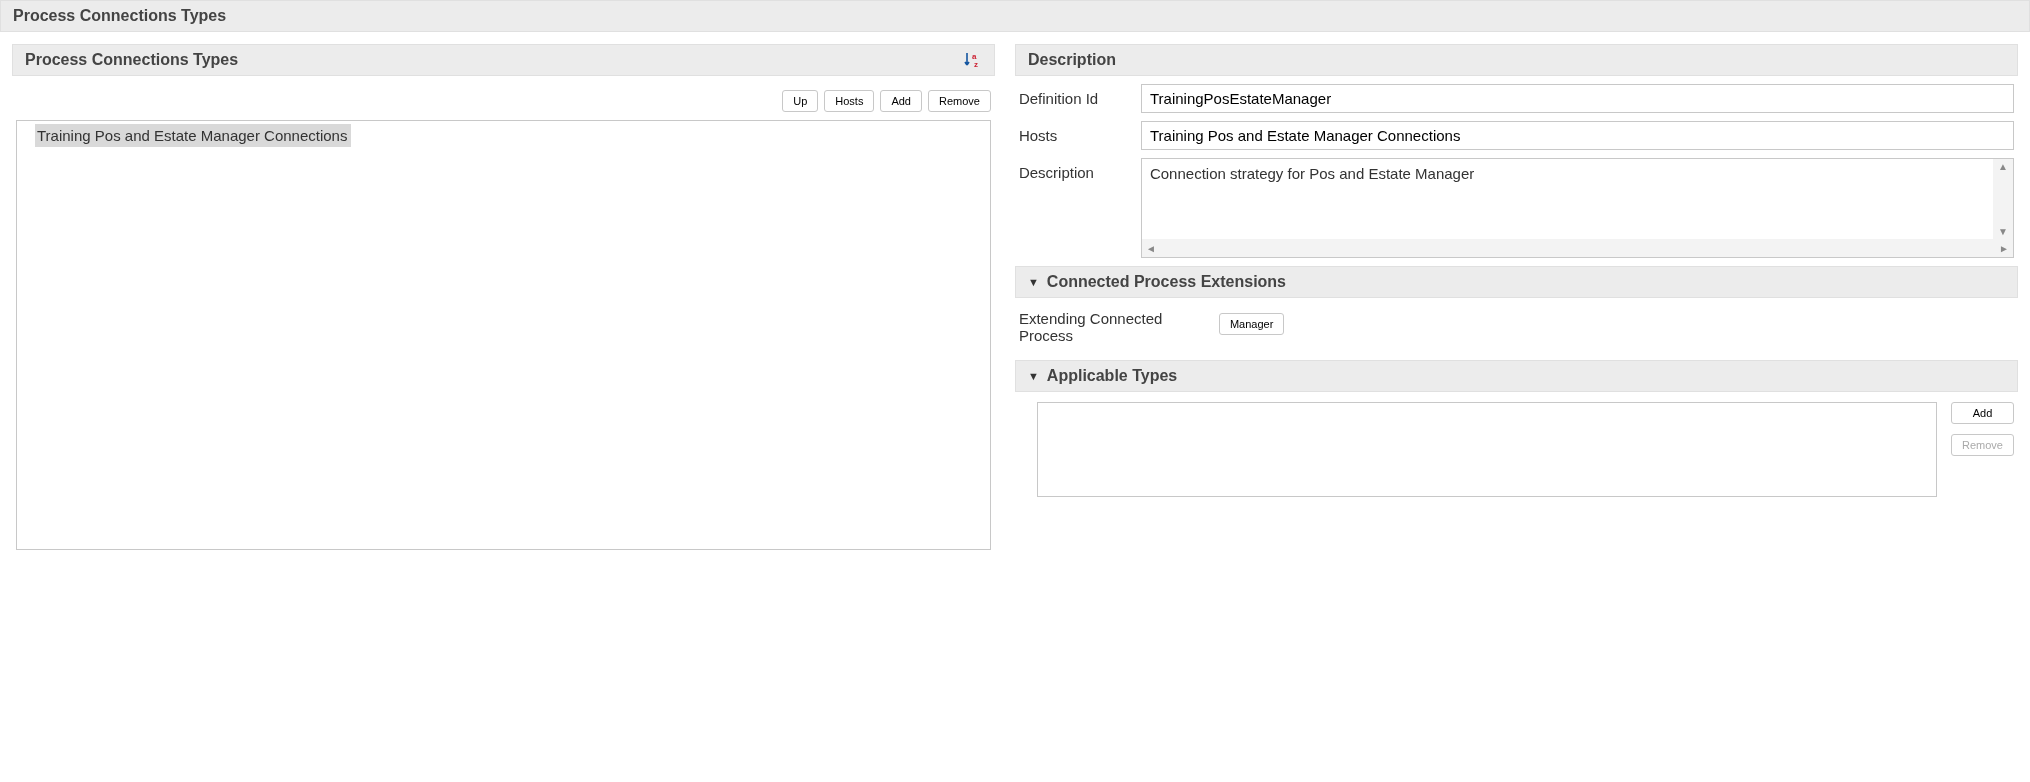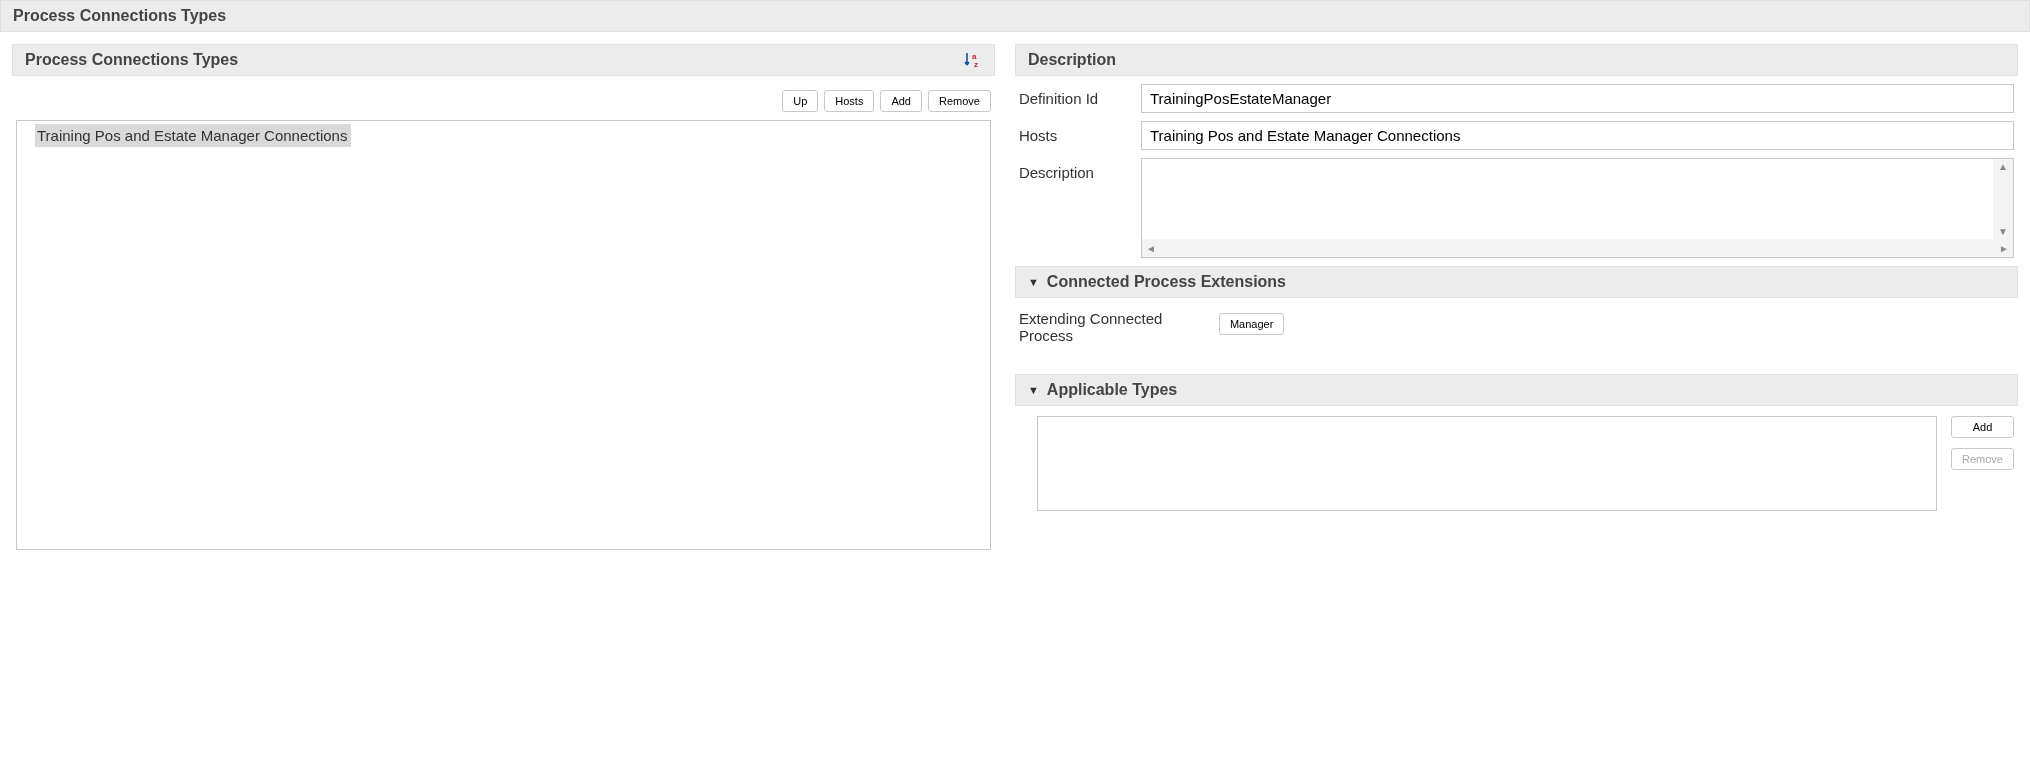--- a/index.html
+++ b/index.html
@@ -140,21 +140,21 @@
   }
   .scroll-arrow {
     font-size: 10px;
     color: #888;
     padding: 2px 4px;
   }
   .ext-row {
     display: flex;
     align-items: center;
     gap: 10px;
-    margin: 6px 4px 30px 4px;
+    margin: 6px 4px 16px 4px;
   }
   .hosts-area {
     display: flex;
     gap: 14px;
     margin: 10px 4px;
   }
   .hosts-list {
     flex: 1;
     border: 1px solid #c8c8c8;
     height: 95px;
@@ -208,20 +208,21 @@
       <div class="form-label">Definition Id</div>
       <input type="text" value="TrainingPosEstateManager" style="">
     </div>
     <div class="form-row">
       <div class="form-label">Hosts</div>
       <input type="text" value="Training Pos and Estate Manager Connections" style="">
     </div>
     <div class="form-row">
       <div class="form-label">Description</div>
       <div class="textarea-wrap">
+        <div class="textarea-inner">Connection strategy for Pos and Estate Manager</div>
         <div class="vscroll">
           <span class="scroll-arrow">▲</span>
           <span class="scroll-arrow">▼</span>
         </div>
         <div class="hscroll">
           <span class="scroll-arrow">◄</span>
           <span class="scroll-arrow">►</span>
         </div>
       </div>
     </div>

